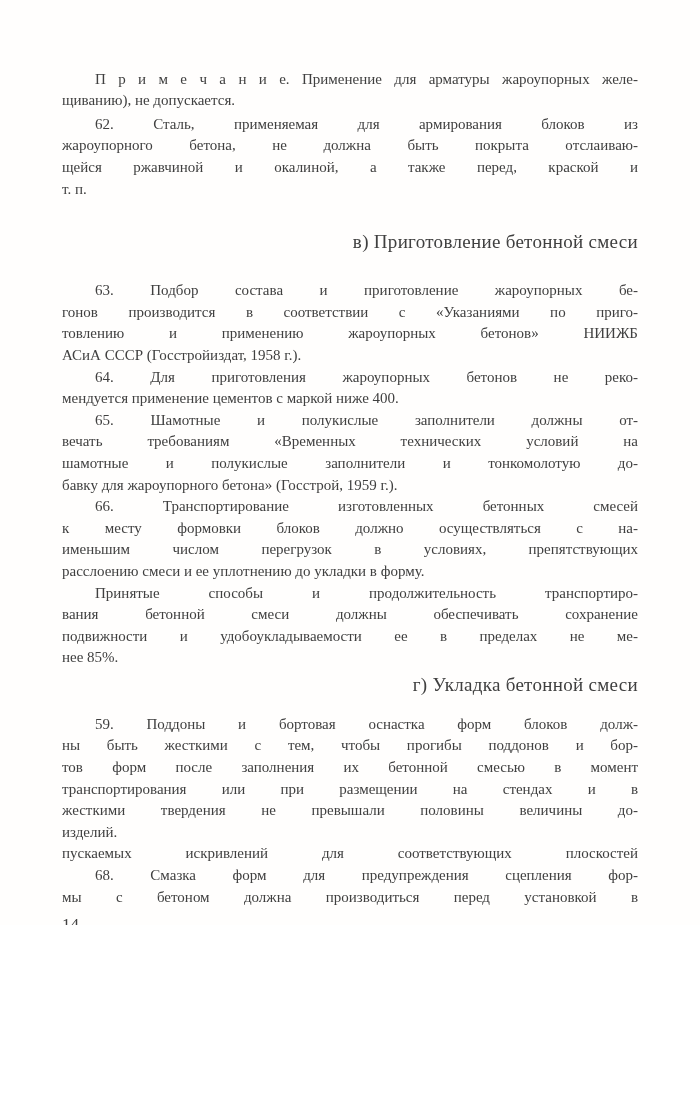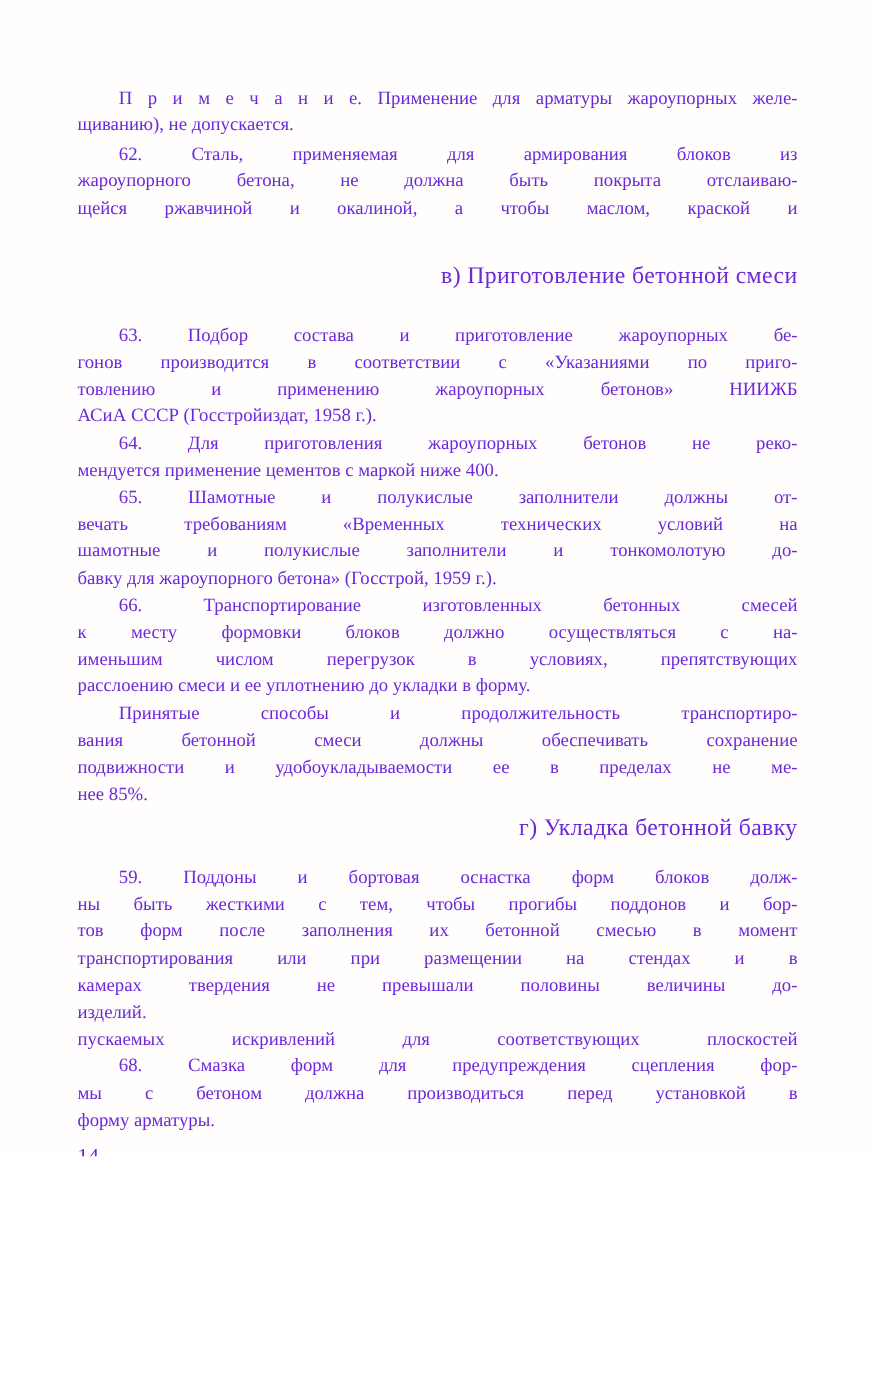--- a/index.html
+++ b/index.html
@@ -7,21 +7,21 @@
     width: 700px; height: 1101px;
     background: #ffffff;
     font-family: "Liberation Serif", "DejaVu Serif", serif;
   }
   .page {
     position: relative;
     width: 700px; height: 925px;
     box-sizing: border-box;
     padding: 69px 62px 0 62px;
     background: #fffefd;
-    color: #6d28d9;
+    color: #404040;
     overflow: hidden;
   }
   
   .note {
     font-size: 15px;
     line-height: 21.4px;
   }
   
   .body-para {
     font-size: 15px;
@@ -58,21 +58,22 @@
 <div class="page">
 
   <div class="note">
       <div class="line first">П р и м е ч а н и е.  Применение  для  арматуры  жароупорных  желе-</div>
       <div class="line last">щиванию), не допускается.</div>
     </div>
 
   <div class="body-para para-62">
       <div class="line first">62. Сталь, применяемая для армирования блоков из</div>
       <div class="line">жароупорного бетона, не должна быть покрыта отслаиваю-</div>
-      <div class="line">щейся ржавчиной и окалиной, а чтобы маслом, краской и</div>
+      <div class="line">щейся ржавчиной и окалиной, а также перед, краской и</div>
+      <div class="line last">т. п.</div>
     </div>
 
   <h2 class="heading heading-v">в) Приготовление бетонной смеси</h2>
 
   <div class="body-para">
       <div class="line first">63. Подбор состава и приготовление жароупорных бе-</div>
       <div class="line">гонов производится в соответствии с «Указаниями по приго-</div>
       <div class="line">товлению и применению жароупорных бетонов» НИИЖБ</div>
       <div class="line last">АСиА СССР  (Госстройиздат, 1958 г.).</div>
     </div>
@@ -96,34 +97,33 @@
       <div class="line last">расслоению смеси и ее уплотнению до укладки в форму.</div>
     </div>
 
   <div class="body-para">
       <div class="line first">Принятые способы и продолжительность транспортиро-</div>
       <div class="line">вания бетонной смеси должны обеспечивать сохранение</div>
       <div class="line">подвижности и удобоукладываемости ее в пределах не ме-</div>
       <div class="line last">нее 85%.</div>
     </div>
 
-  <h2 class="heading heading-g">г) Укладка бетонной бавку</h2>
+  <h2 class="heading heading-g">г) Укладка бетонной смеси</h2>
 
   <div class="body-para">
       <div class="line first">59. Поддоны и бортовая оснастка форм блоков долж-</div>
       <div class="line">ны быть жесткими с тем, чтобы прогибы поддонов и бор-</div>
       <div class="line">тов форм после заполнения их бетонной смесью в момент</div>
       <div class="line">транспортирования или при размещении на стендах и в</div>
-      <div class="line">камерах твердения не превышали половины величины до-</div>
+      <div class="line">жесткими твердения не превышали половины величины до-</div>
       <div class="line last">изделий.</div>
       <div class="line">пускаемых искривлений для соответствующих плоскостей</div>
     </div>
 
   <div class="body-para">
       <div class="line first">68. Смазка форм для предупреждения сцепления фор-</div>
       <div class="line">мы с бетоном должна производиться перед установкой в</div>
-      <div class="line last">форму арматуры.</div>
     </div>
 
 
   <div class="page-number">14</div>
 
 </div>
 
 </body></html>

